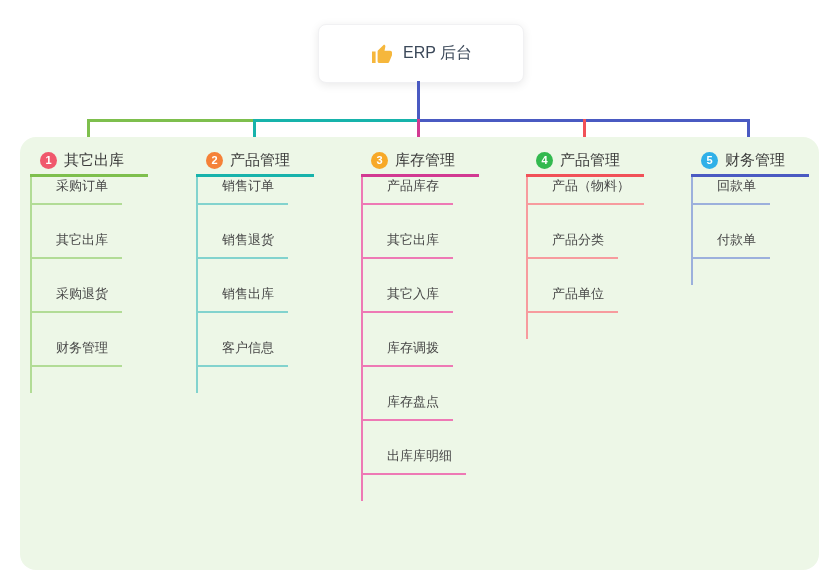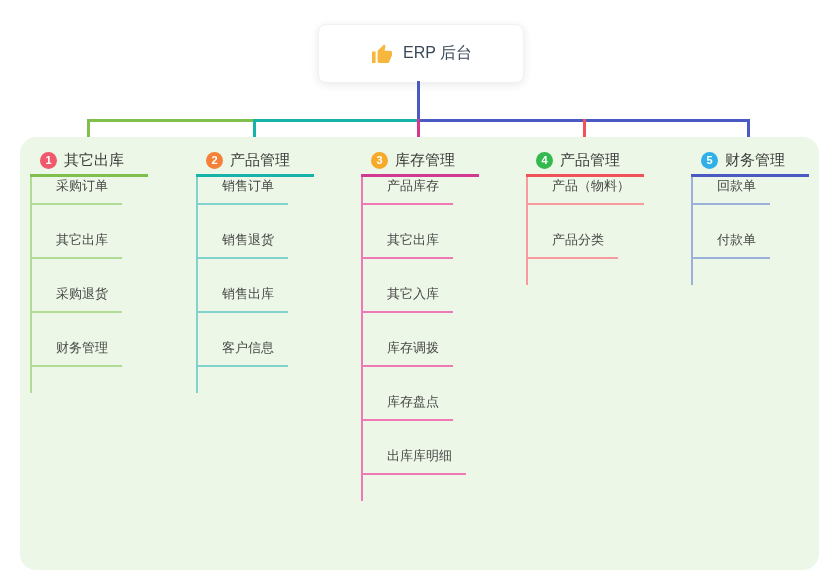--- a/index.html
+++ b/index.html
@@ -148,20 +148,23 @@
           <span class="badge" style="background:#33b94f">4</span>
           <span>产品管理</span>
         </div>
         <ul class="children">
           <li style="border-left-color:#f79b9e">
             <span style="border-bottom-color:#f79b9e">产品（物料）</span>
           </li>
           <li style="border-left-color:#f79b9e">
             <span style="border-bottom-color:#f79b9e">产品分类</span>
           </li>
+          <li style="border-left-color:#f79b9e">
+            <span style="border-bottom-color:#f79b9e">产品单位</span>
+          </li>
         </ul>
       </div>
       <div class="branch" style="left: 671px;">
         <div class="btitle" style="border-bottom-color:#4a5ac2">
           <span class="badge" style="background:#2fb0e8">5</span>
           <span>财务管理</span>
         </div>
         <ul class="children">
           <li style="border-left-color:#9cb0dc">
             <span style="border-bottom-color:#9cb0dc">回款单</span>

